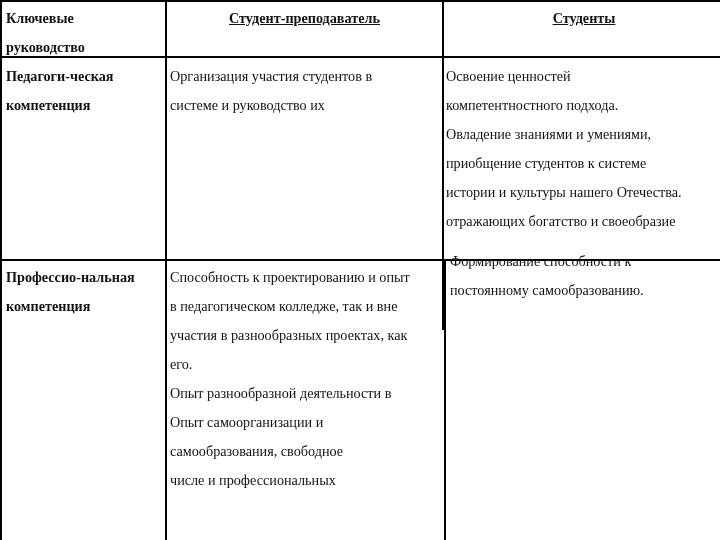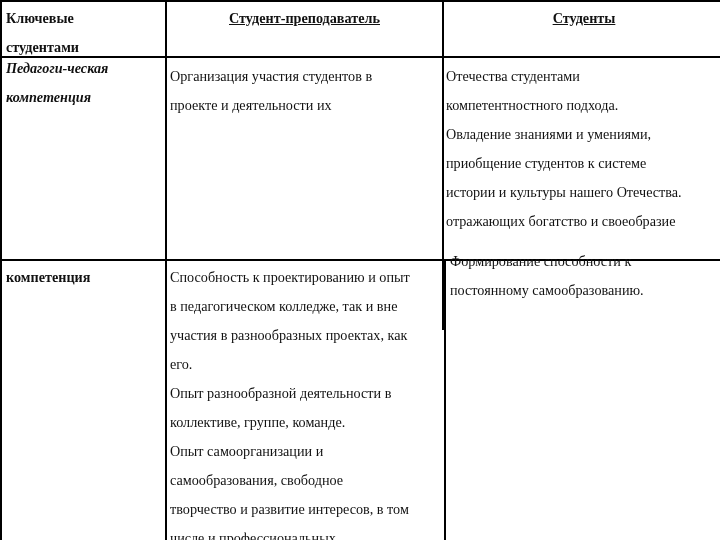--- a/index.html
+++ b/index.html
@@ -21,54 +21,53 @@
   <div class="hline" style="top:0;"></div>
   <div class="hline" style="top:56px;"></div>
   <div class="hline" style="top:259px;"></div>
   <div class="vline" style="left:0;"></div>
   <div class="vline" style="left:165px;"></div>
   <div class="vline" style="left:442px; top:0; height:330px; bottom:auto;"></div>
   <div class="vline" style="left:444px; top:259px;"></div>
 
   <div class="cell bold" style="left:6px; top:4px;">
     <span class="line">Ключевые</span>
-    <span class="line">студентами</span>
+    <span class="line">руководство</span>
   </div>
   <div class="cell bold center" style="left:167px; width:275px; top:4px;">Студент-преподаватель</div>
   <div class="cell bold center" style="left:444px; width:248px; top:4px;margin-left:16px;">Студенты</div>
 
-  <div class="cell bold" style="left:6px; top:54px;font-style:italic;">
+  <div class="cell bold" style="left:6px; top:62px;">
     <span class="line">Педагоги-ческая</span>
     <span class="line">компетенция</span>
   </div>
   <div class="cell" style="left:170px; top:62px;">
     <span class="line">Организация участия студентов в</span>
-    <span class="line">проекте и деятельности их</span>
+    <span class="line">системе и руководство их</span>
   </div>
   <div class="cell" style="left:446px; top:62px;">
-    <span class="line">Отечества студентами</span>
+    <span class="line">Освоение ценностей</span>
     <span class="line">компетентностного подхода.</span>
     <span class="line">Овладение знаниями и умениями,</span>
     <span class="line">приобщение студентов к системе</span>
     <span class="line">истории и культуры нашего Отечества.</span>
     <span class="line">отражающих богатство и своеобразие</span>
   </div>
 
   <div class="cell bold" style="left:6px; top:263px;">
+    <span class="line">Профессио-нальная</span>
     <span class="line">компетенция</span>
   </div>
   <div class="cell" style="left:170px; top:263px;">
     <span class="line">Способность к проектированию и опыт</span>
     <span class="line">в педагогическом колледже, так и вне</span>
     <span class="line">участия в разнообразных проектах, как</span>
     <span class="line">его.</span>
     <span class="line">Опыт разнообразной деятельности  в</span>
-    <span class="line">коллективе, группе, команде.</span>
     <span class="line">Опыт самоорганизации и</span>
     <span class="line">самообразования, свободное</span>
-    <span class="line">творчество и развитие интересов, в том</span>
     <span class="line">числе и профессиональных</span>
   </div>
   <div class="cell" style="left:450px; top:247px;">
     <span class="line">Формирование способности к</span>
     <span class="line">постоянному самообразованию.</span>
   </div>
 </div>
 
 </body></html>

